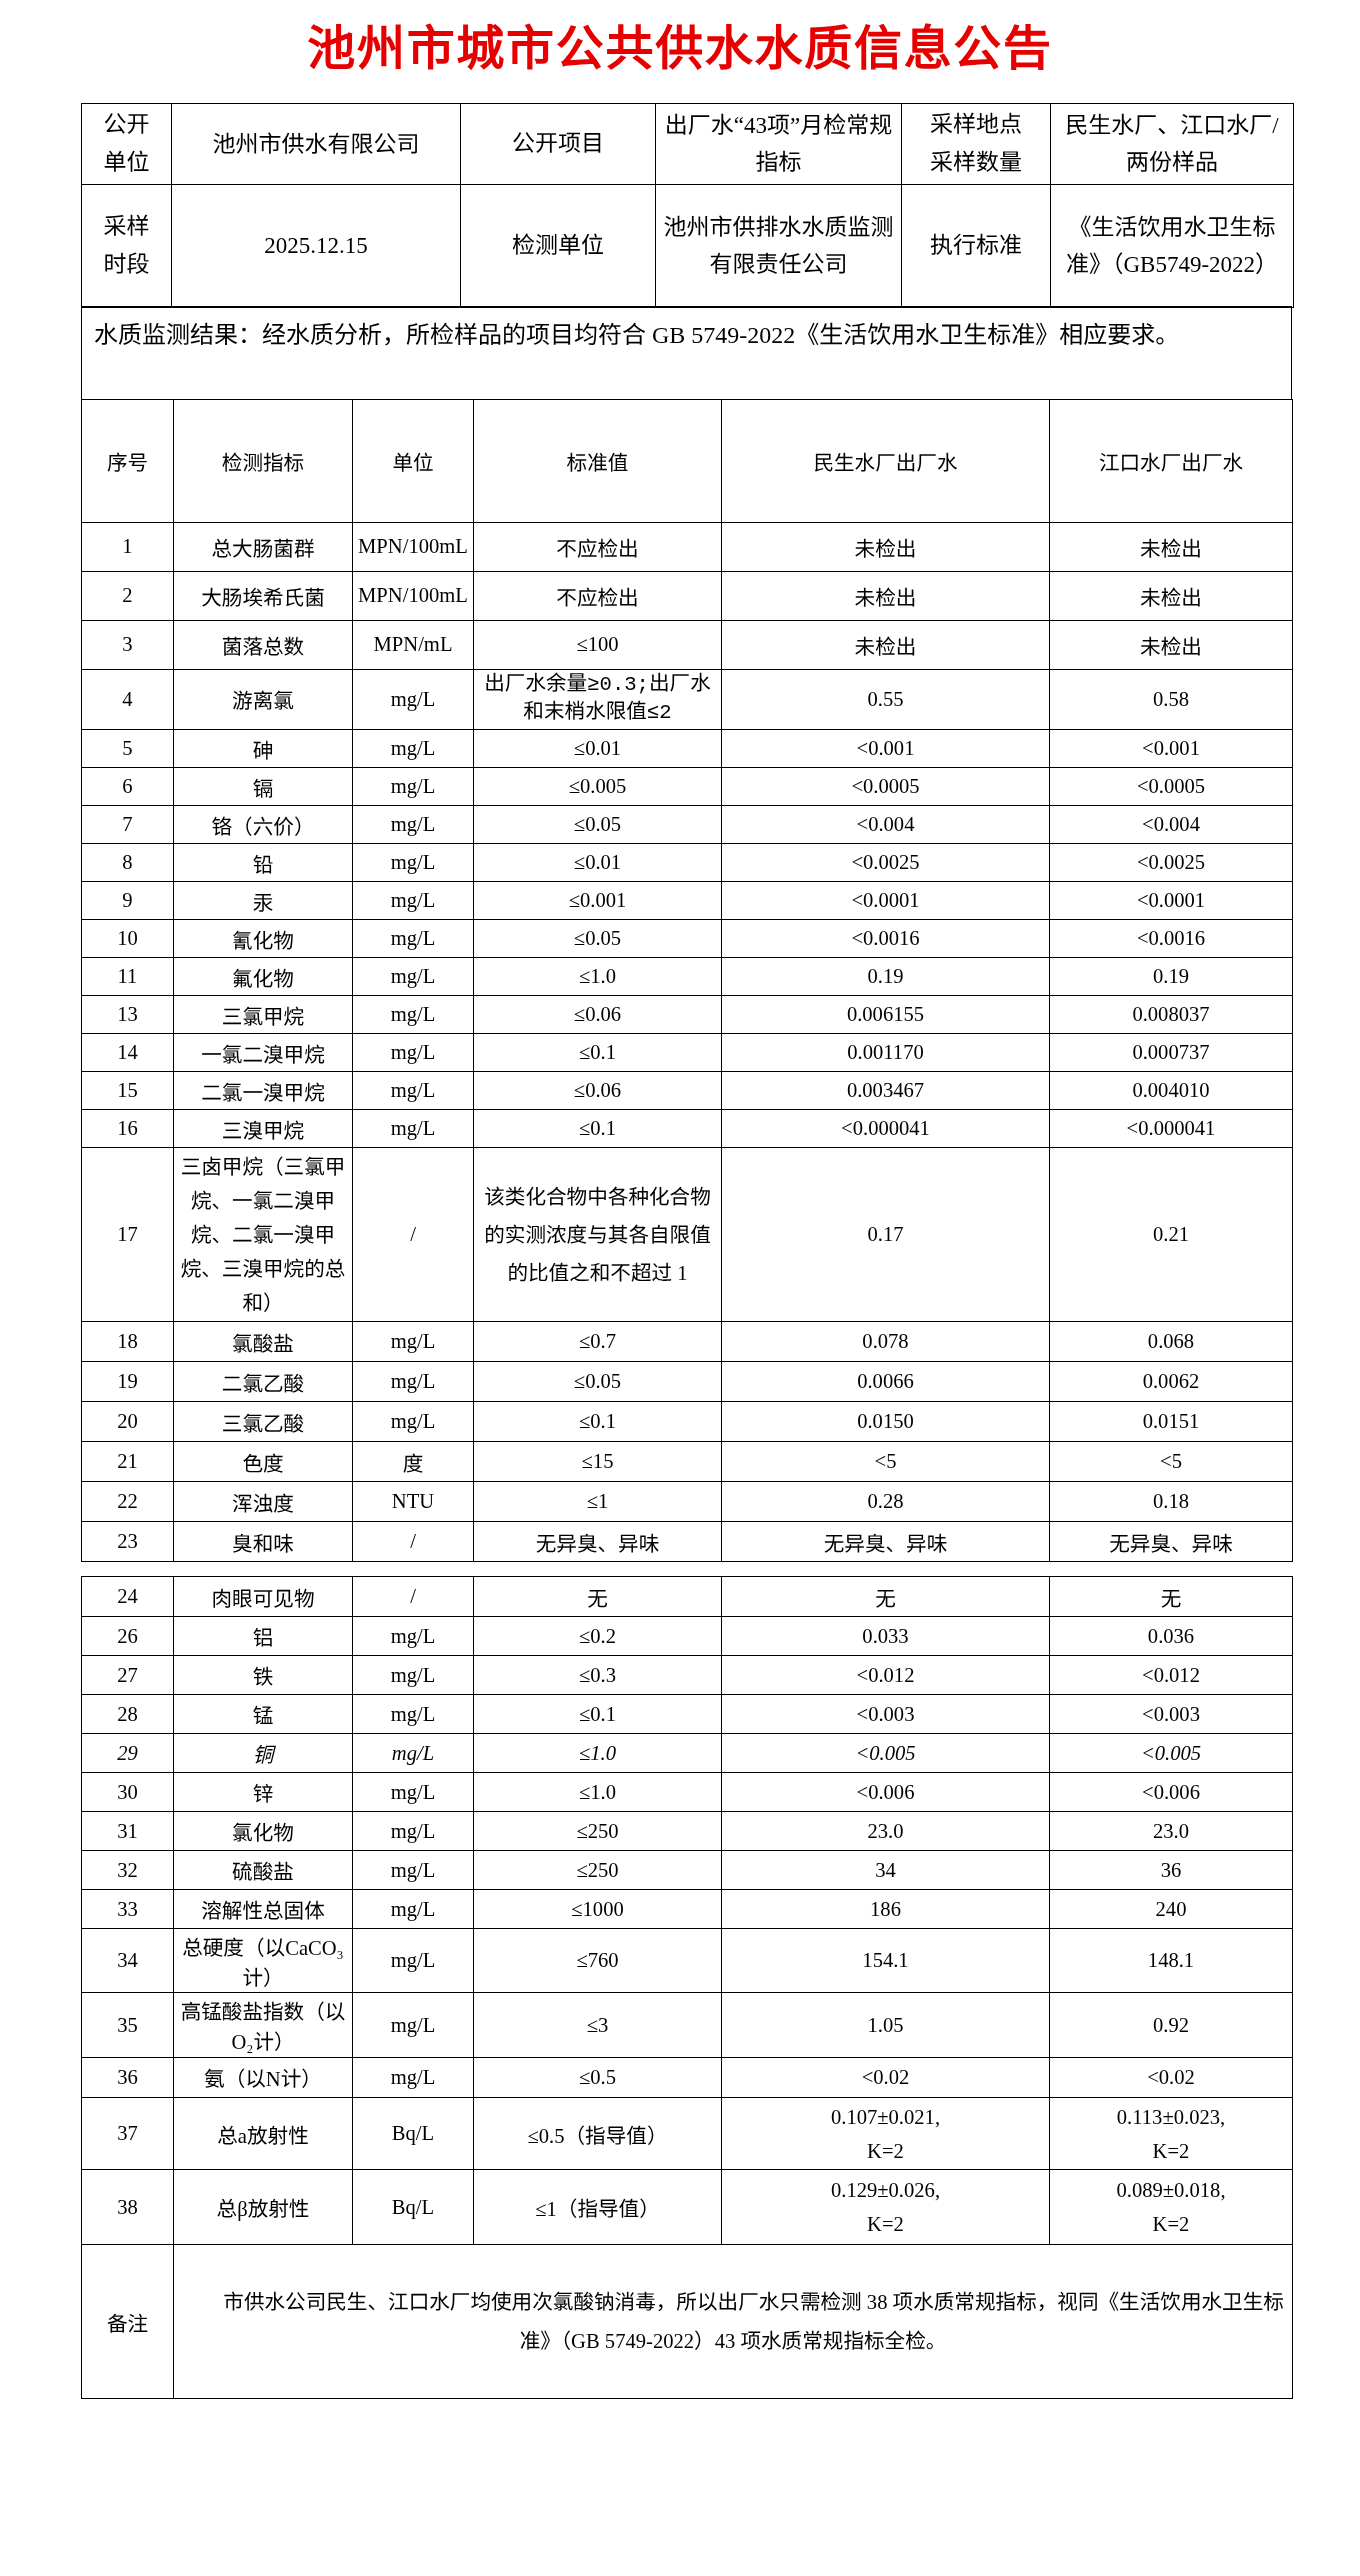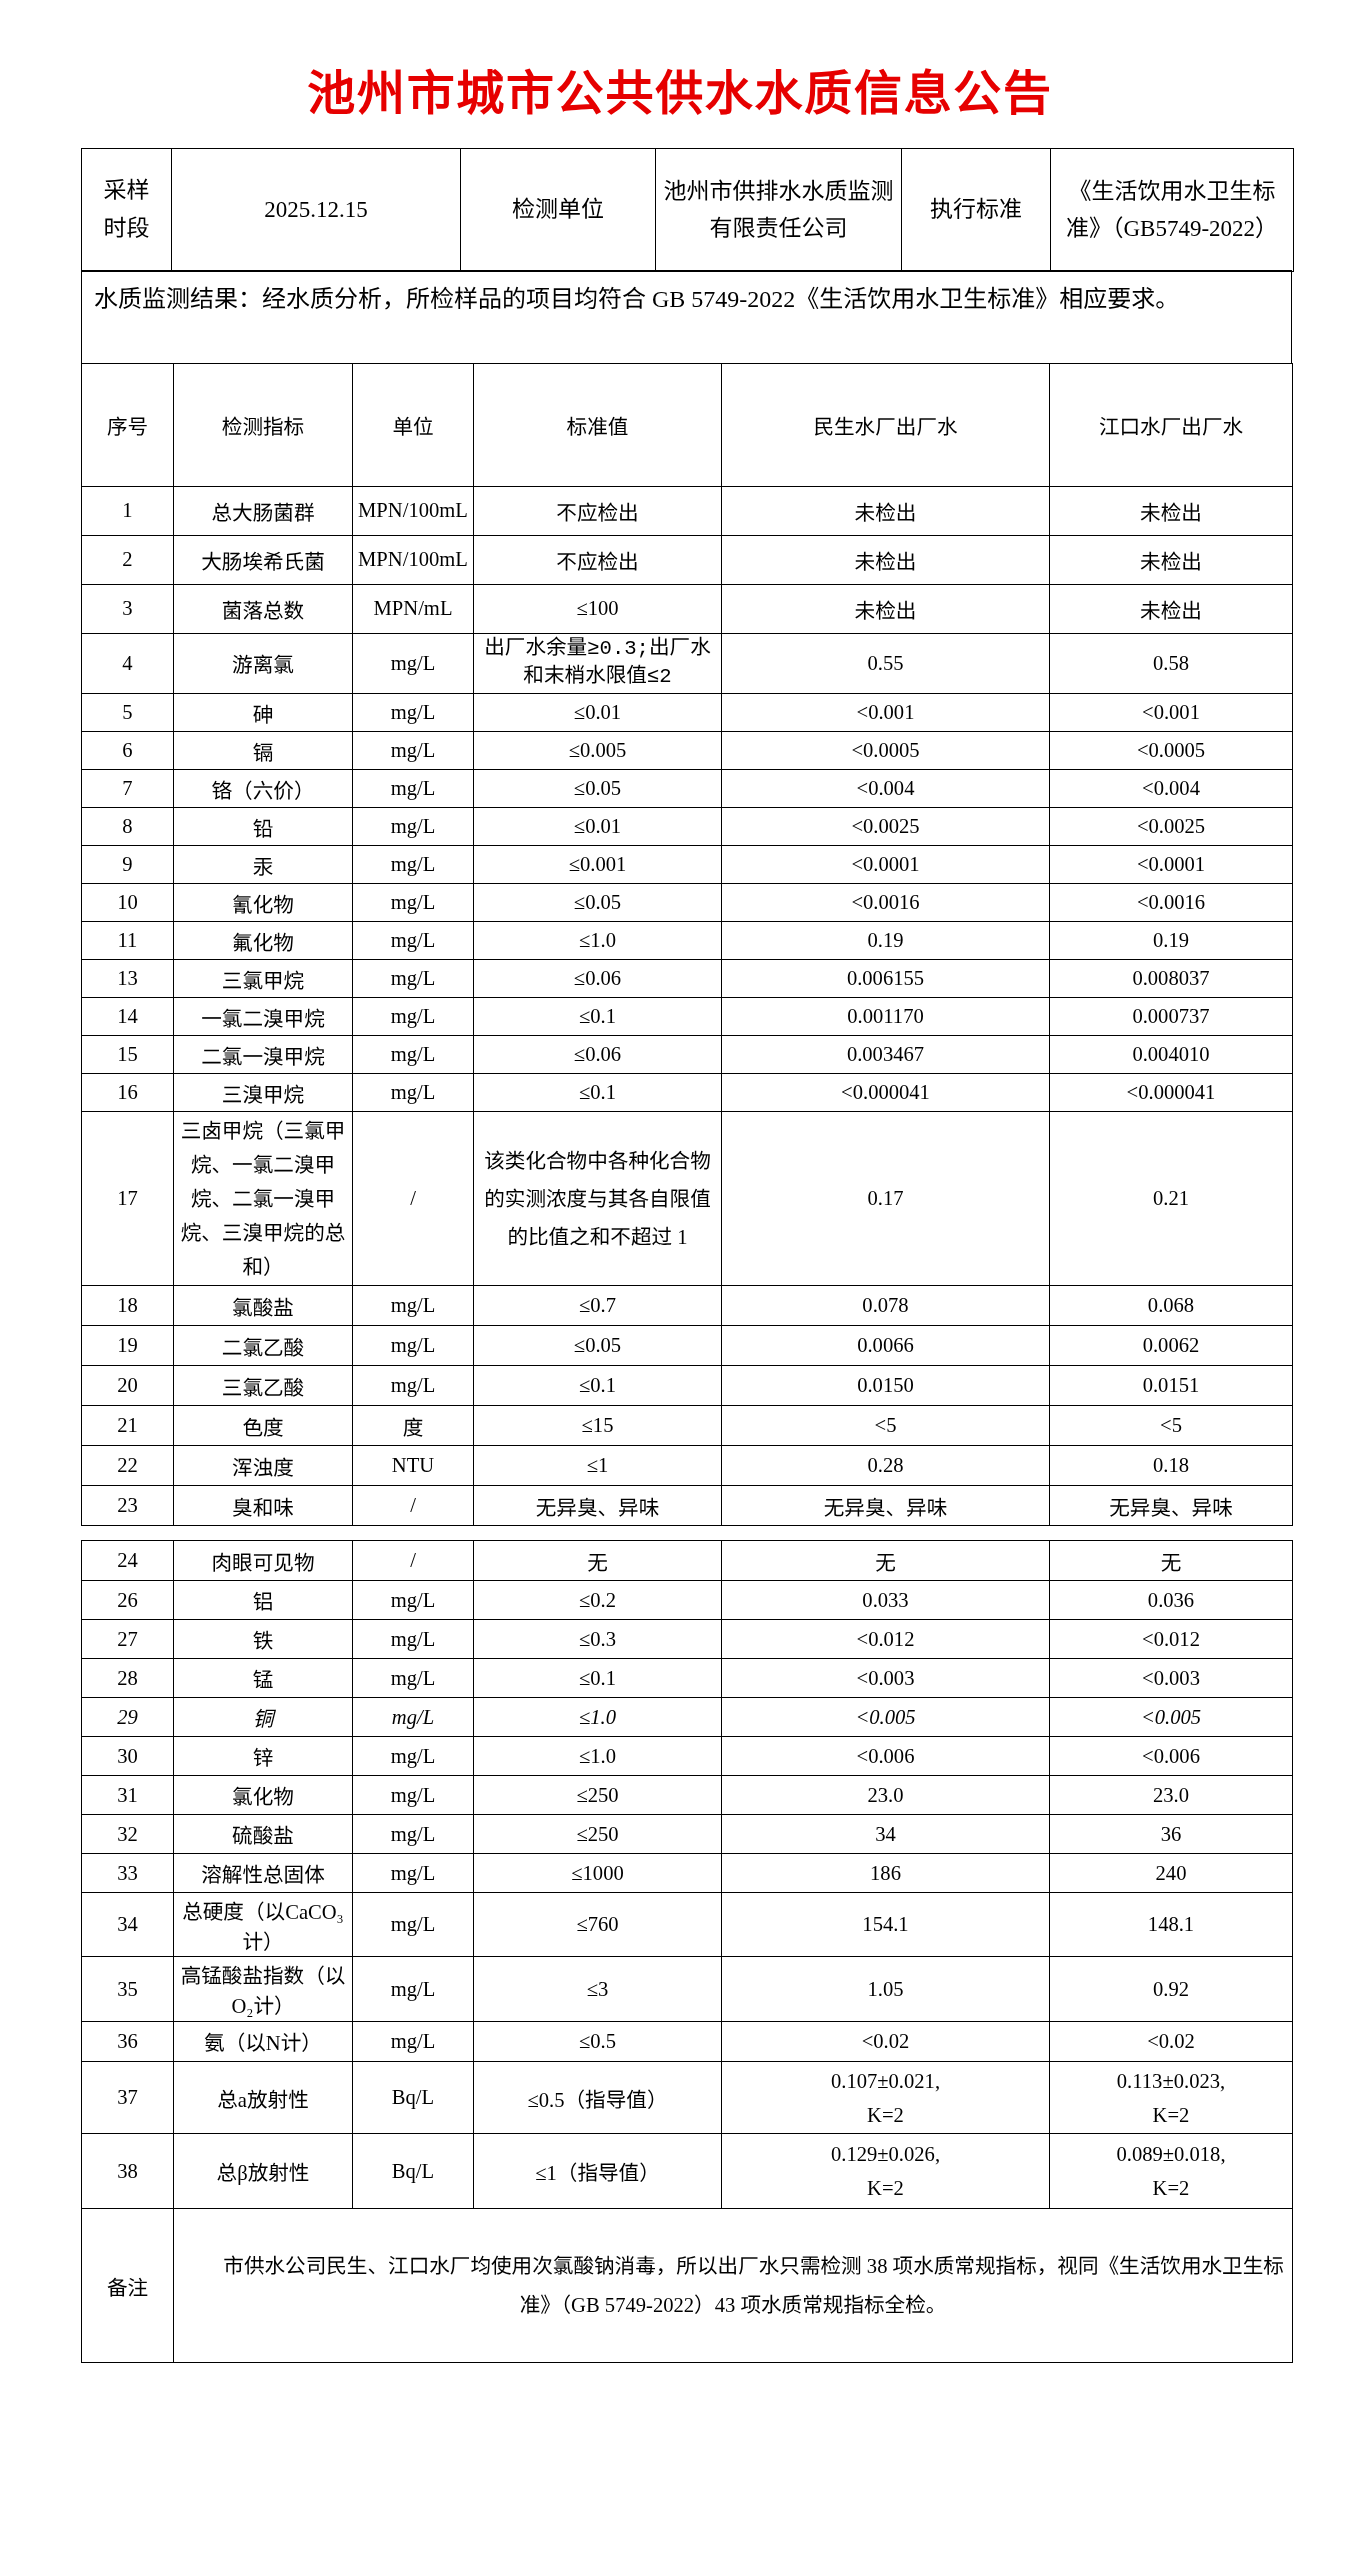--- a/index.html
+++ b/index.html
@@ -1,18 +1,18 @@
 <!DOCTYPE html>
 <html lang="zh-CN" style="font-size:13.7px"><head>
 <meta charset="utf-8">
 <style>
   html,body{margin:0;padding:0;background:#fff;}
   .page{position:relative;width:1360px;height:2576px;background:#fff;overflow:hidden;
         font-family:"Liberation Serif","DejaVu Serif",serif;color:#000;}
-  .title{margin:0;padding-top:68px;height:51px;font-size:48px;line-height:51px;
+  .title{margin:0;padding-top:23px;height:51px;font-size:48px;line-height:51px;
          font-weight:700;text-align:center;letter-spacing:1.7px;}
   .tbl{border-collapse:collapse;table-layout:fixed;margin-left:81px;width:1211px;}
   .tbl td{border:1.7px solid #000;text-align:center;vertical-align:middle;
           white-space:pre-line;overflow:hidden;padding:1.7px 3.4px;font-size:20.6px;}
   .info{margin-top:29px;}
   .info td{font-size:23px;}
   .info .lbl{line-height:38px;}
   .ir1{height:81px;}
   .ir2{height:123px;}
   .v-left{text-align:left;padding:0 12px;line-height:37px;}
@@ -45,20 +45,30 @@
   <table class="tbl info">
     <colgroup>
       <col style="width:90px">
         <col style="width:289px">
         <col style="width:195px">
       <col style="width:246px">
         <col style="width:149px">
         <col style="width:243px">
     </colgroup>
     <tbody>
+      <tr class="ir1">
+        <td class="lbl">公开
+单位</td>
+        <td class="v-left">池州市供水有限公司</td>
+        <td class="lbl">公开项目</td>
+        <td class="v-left">出厂水“43项”月检常规指标</td>
+        <td class="lbl">采样地点
+采样数量</td>
+        <td class="v-left">民生水厂、江口水厂/两份样品</td>
+      </tr>
       <tr class="ir2">
         <td class="lbl">采样
 时段</td>
         <td>2025.12.15</td>
         <td class="lbl">检测单位</td>
         <td class="v-left">池州市供排水水质监测有限责任公司</td>
         <td class="lbl">执行标准</td>
         <td class="v-left">《生活饮用水卫生标准》（GB5749-2022）</td>
       </tr>
     </tbody>

